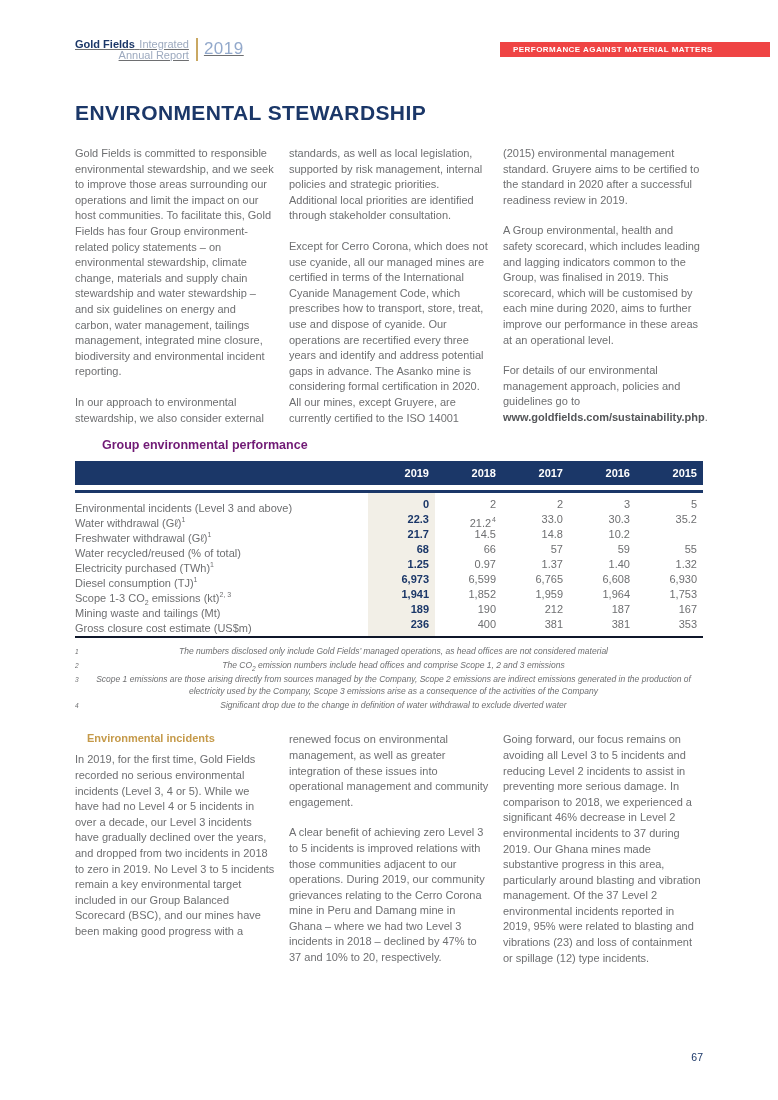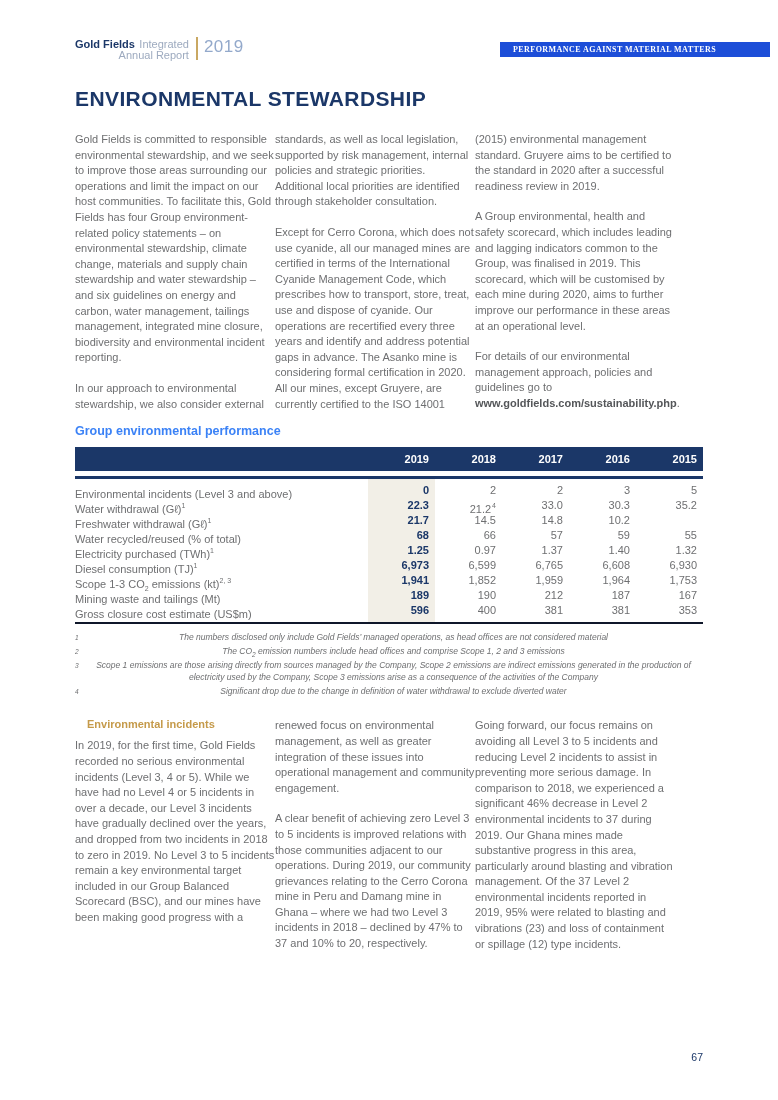--- a/index.html
+++ b/index.html
@@ -7,43 +7,43 @@
   .page {
     position:relative; width:778px; height:1100px; margin:0 auto;
     background:#ffffff; overflow:hidden;
     font-family:"Liberation Sans", sans-serif; color:#6e6f71;
   }
   .content { padding:0 75px; }
 
   
   .banner {
     position:absolute; top:42px; left:500px; right:8px; height:15px;
-    background:#1d4ed8; color:#ffffff; font-size:8px; font-weight:bold;
-    letter-spacing:.45px; line-height:15px; padding-left:13px;font-family:Liberation Serif, serif;
+    background:#ef4444; color:#ffffff; font-size:8px; font-weight:bold;
+    letter-spacing:.45px; line-height:15px; padding-left:13px;
   }
-  .logo { display:flex; padding-top:37px; width:max-content; }
+  .logo { display:flex; align-items:center; padding-top:37px; width:max-content;text-decoration:underline; }
   .logo-lines { text-align:right; line-height:11px; }
   .logo-l1 { white-space:nowrap; }
   .brand { color:#1b3768; font-weight:bold; font-size:11px; }
   .lite  { color:#9daabf; font-size:11px; }
   .logo-bar { width:2px; height:23px; background:#c9a863; margin:0 6px 0 7px; }
   .logo-year { color:#93a9cb; font-size:17px; letter-spacing:.5px; }
 
-  h1 { margin-top:26px; font-size:21px; letter-spacing:.4px; color:#1b3768; }
-
-  
-  .cols { display:flex; }
+  h1 { margin-top:40px; font-size:21px; letter-spacing:.4px; color:#1b3768; }
+
+  
+  .cols { display:flex; gap:14px; }
   .intro { margin-top:21px; }
   .col { width:200px; }
   .col p { font-size:11px; line-height:15.6px; color:#6e6f71; margin-bottom:15px; }
   .col p:last-child { margin-bottom:0; }
   .link { color:#545659; font-weight:bold; cursor:pointer; }
 
   
-  h2.tbl-title { margin-top:12px; font-size:12.5px; color:#3b82f6; }
+  h2.tbl-title { margin-top:12px; font-size:12.5px; color:#701a75;margin-left:27px; }
   .tbl { width:628px; margin-top:9px; }
   .tbl-head { display:flex; height:24px; background:#1b3768; align-items:center; }
   .tbl-head .c { color:#ffffff; font-weight:bold; font-size:11px; }
   .c.label { width:293px; }
   .c.val { width:67px; text-align:right; padding-right:6px; }
   .tbl-rule { height:3px; background:#1b3768; margin-top:5px; }
   .tbl-body { position:relative; z-index:0; padding:4px 0 4px; border-bottom:2px solid #0f172a; }
   .tbl-body::before {
     content:""; position:absolute; z-index:-1; left:293px; width:67px; top:0; bottom:0;
     background:#f2efe7;
@@ -187,21 +187,21 @@
     <div class="c label"><span class="r-pre">Mining waste and tailings (Mt)</span><sub class="r-sub"></sub><span class="r-post"></span><sup class="r-sup"></sup></div>
   <div class="c val hl"><span>189</span></div>
             <div class="c val"><span>190</span></div>
             <div class="c val"><span>212</span></div>
             <div class="c val"><span>187</span></div>
             <div class="c val"><span>167</span></div>
           </div>
 
   <div class="tbl-row">
     <div class="c label"><span class="r-pre">Gross closure cost estimate (US$m)</span><sub class="r-sub"></sub><span class="r-post"></span><sup class="r-sup"></sup></div>
-  <div class="c val hl"><span>596</span></div>
+  <div class="c val hl"><span>236</span></div>
             <div class="c val"><span>400</span></div>
             <div class="c val"><span>381</span></div>
             <div class="c val"><span>381</span></div>
             <div class="c val"><span>353</span></div>
           </div>
 </div>
     </div>
 
     <div class="footnotes" id="footnotes">
   <div class="fn"><sup class="fn-n">1</sup><span class="fn-pre">The numbers disclosed only include Gold Fields’ managed operations, as head offices are not considered material</span><sub class="fn-sub"></sub><span class="fn-post"></span></div>

